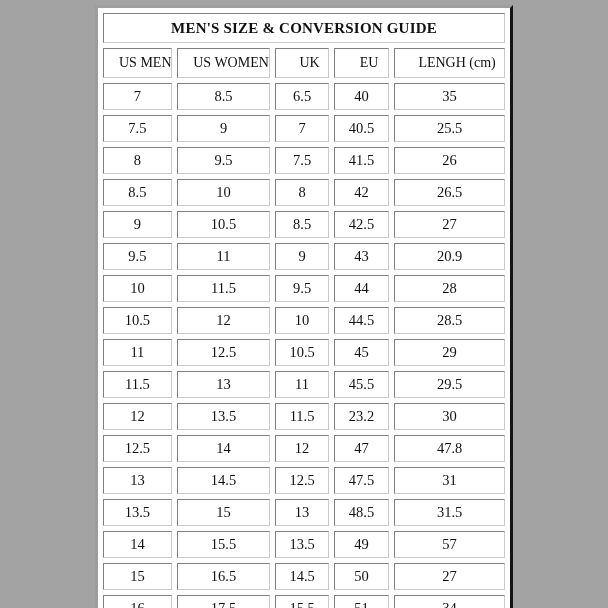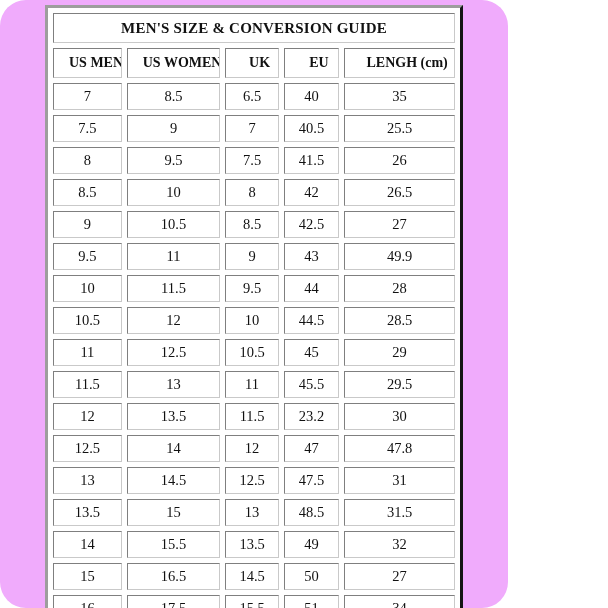--- a/index.html
+++ b/index.html
@@ -1,25 +1,24 @@
 <!DOCTYPE html>
 <html><head>
 <meta charset="utf-8">
 <style>
   html, body {
     margin: 0;
     padding: 0;
     background: #ffffff;
   }
   .page {
-    width: 508px;
+    width: 608px;
     height: 608px;
-    background: #f0abfc;
+    background: #a3a3a3;
     overflow: hidden;
-    border-radius: 26px;
   }
   table.size-table {
     border-collapse: separate;
     border-spacing: 5px 5px;
     margin: 5px auto 0 auto;
     width: 418px;
     table-layout: fixed;
     background: #ffffff;
     border-style: solid;
     border-width: 3px;
@@ -38,21 +37,21 @@
     overflow: hidden;
     white-space: nowrap;
   }
   .title-cell {
     font-weight: bold;
     font-size: 15px;
     height: 28px;
     letter-spacing: 0.2px;
   }
   #header-row th {
-    font-weight: bold;
+    font-weight: normal;
     font-size: 14px;
     height: 28px;
     padding-left: 15px;
   }
   tbody td {
     font-size: 14.5px;
     font-weight: normal;
     height: 25px;
   }
 </style>
@@ -114,21 +113,21 @@
           <td>10.5</td>
           <td>8.5</td>
           <td>42.5</td>
           <td>27</td>
         </tr>
         <tr>
           <td>9.5</td>
           <td>11</td>
           <td>9</td>
           <td>43</td>
-          <td>49.9</td>
+          <td>20.9</td>
         </tr>
         <tr>
           <td>10</td>
           <td>11.5</td>
           <td>9.5</td>
           <td>44</td>
           <td>28</td>
         </tr>
         <tr>
           <td>10.5</td>
@@ -177,21 +176,21 @@
           <td>15</td>
           <td>13</td>
           <td>48.5</td>
           <td>31.5</td>
         </tr>
         <tr>
           <td>14</td>
           <td>15.5</td>
           <td>13.5</td>
           <td>49</td>
-          <td>32</td>
+          <td>57</td>
         </tr>
         <tr>
           <td>15</td>
           <td>16.5</td>
           <td>14.5</td>
           <td>50</td>
           <td>27</td>
         </tr>
         <tr>
           <td>16</td>

